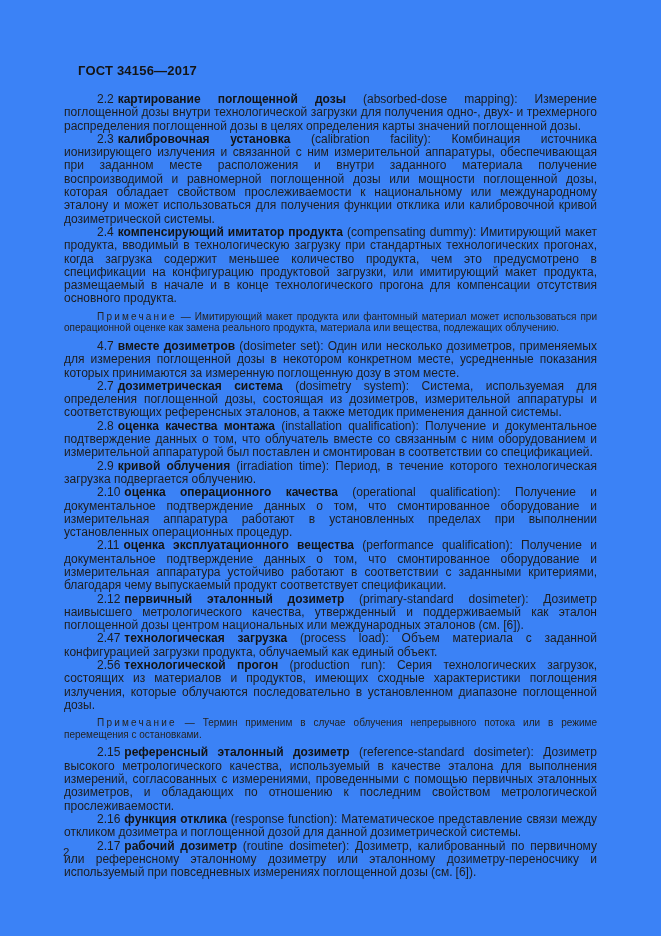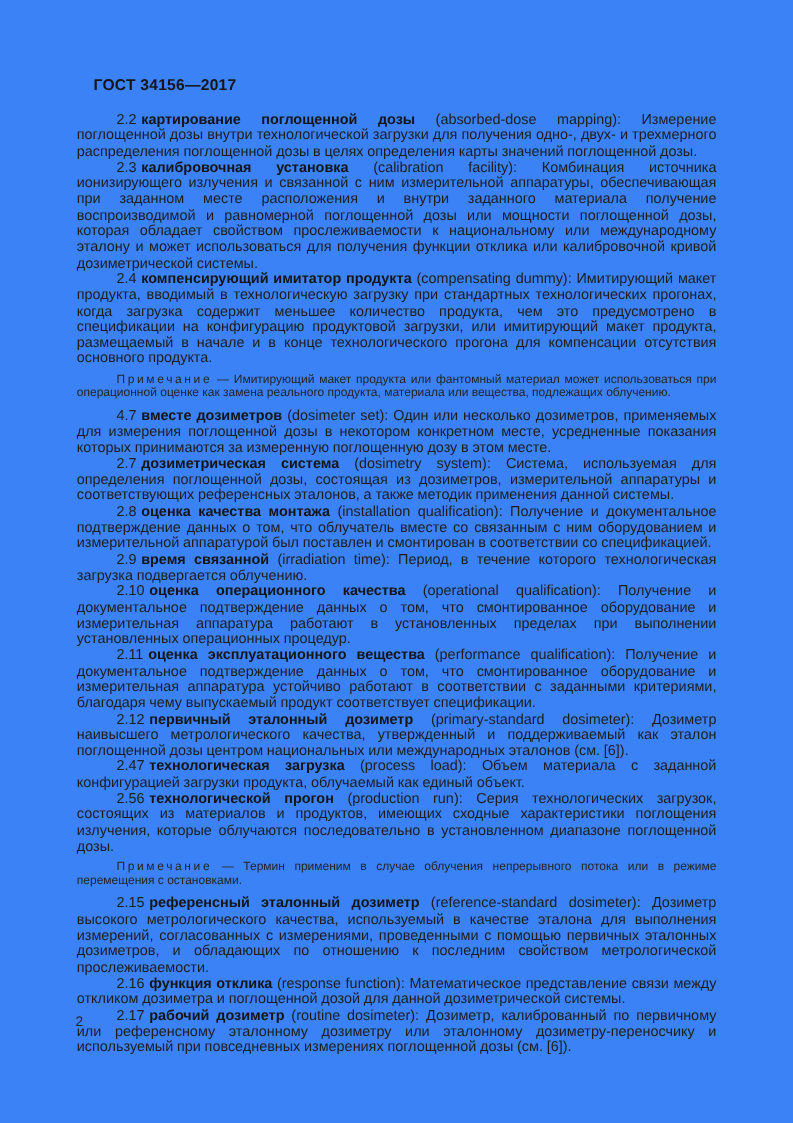--- a/index.html
+++ b/index.html
@@ -75,21 +75,21 @@
   <div class="doc-header">ГОСТ 34156—2017</div>
 
   <div class="content" id="terms">
       <p class="term-para"><span class="num">2.2</span><span class="term">картирование поглощенной дозы</span><span> (absorbed-dose mapping): Измерение поглощенной дозы внутри технологической загрузки для получения одно-, двух- и трехмерного распределения поглощенной дозы в целях определения карты значений поглощенной дозы.</span></p>
       <p class="term-para"><span class="num">2.3</span><span class="term">калибровочная установка</span><span> (calibration facility): Комбинация источника ионизирующего излучения и связанной с ним измерительной аппаратуры, обеспечивающая при заданном месте расположения и внутри заданного материала получение воспроизводимой и равномерной поглощенной дозы или мощности поглощенной дозы, которая обладает свойством прослеживаемости к национальному или международному эталону и может использоваться для получения функции отклика или калибровочной кривой дозиметрической системы.</span></p>
       <p class="term-para"><span class="num">2.4</span><span class="term">компенсирующий имитатор продукта</span><span> (compensating dummy): Имитирующий макет продукта, вводимый в технологическую загрузку при стандартных технологических прогонах, когда загрузка содержит меньшее количество продукта, чем это предусмотрено в спецификации на конфигурацию продуктовой загрузки, или имитирующий макет продукта, размещаемый в начале и в конце технологического прогона для компенсации отсутствия основного продукта.</span></p>
       <p class="note"><span class="note-label">Примечание</span><span> — Имитирующий макет продукта или фантомный материал может использоваться при операционной оценке как замена реального продукта, материала или вещества, подлежащих облучению.</span></p>
       <p class="term-para"><span class="num">4.7</span><span class="term">вместе дозиметров</span><span> (dosimeter set): Один или несколько дозиметров, применяемых для измерения поглощенной дозы в некотором конкретном месте, усредненные показания которых принимаются за измеренную поглощенную дозу в этом месте.</span></p>
       <p class="term-para"><span class="num">2.7</span><span class="term">дозиметрическая система</span><span> (dosimetry system): Система, используемая для определения поглощенной дозы, состоящая из дозиметров, измерительной аппаратуры и соответствующих референсных эталонов, а также методик применения данной системы.</span></p>
       <p class="term-para"><span class="num">2.8</span><span class="term">оценка качества монтажа</span><span> (installation qualification): Получение и документальное подтверждение данных о том, что облучатель вместе со связанным с ним оборудованием и измерительной аппаратурой был поставлен и смонтирован в соответствии со спецификацией.</span></p>
-      <p class="term-para"><span class="num">2.9</span><span class="term">время связанной</span><span> (irradiation time): Период, в течение которого технологическая загрузка подвергается облучению.</span></p>
+      <p class="term-para"><span class="num">2.9</span><span class="term">кривой облучения</span><span> (irradiation time): Период, в течение которого технологическая загрузка подвергается облучению.</span></p>
       <p class="term-para"><span class="num">2.10</span><span class="term">оценка операционного качества</span><span> (operational qualification): Получение и документальное подтверждение данных о том, что смонтированное оборудование и измерительная аппаратура работают в установленных пределах при выполнении установленных операционных процедур.</span></p>
       <p class="term-para"><span class="num">2.11</span><span class="term">оценка эксплуатационного вещества</span><span> (performance qualification): Получение и документальное подтверждение данных о том, что смонтированное оборудование и измерительная аппаратура устойчиво работают в соответствии с заданными критериями, благодаря чему выпускаемый продукт соответствует спецификации.</span></p>
       <p class="term-para"><span class="num">2.12</span><span class="term">первичный эталонный дозиметр</span><span> (primary-standard dosimeter): Дозиметр наивысшего метрологического качества, утвержденный и поддерживаемый как эталон поглощенной дозы центром национальных или международных эталонов (см. [6]).</span></p>
       <p class="term-para"><span class="num">2.47</span><span class="term">технологическая загрузка</span><span> (process load): Объем материала с заданной конфигурацией загрузки продукта, облучаемый как единый объект.</span></p>
       <p class="term-para"><span class="num">2.56</span><span class="term">технологической прогон</span><span> (production run): Серия технологических загрузок, состоящих из материалов и продуктов, имеющих сходные характеристики поглощения излучения, которые облучаются последовательно в установленном диапазоне поглощенной дозы.</span></p>
       <p class="note"><span class="note-label">Примечание</span><span> — Термин применим в случае облучения непрерывного потока или в режиме перемещения с остановками.</span></p>
       <p class="term-para"><span class="num">2.15</span><span class="term">референсный эталонный дозиметр</span><span> (reference-standard dosimeter): Дозиметр высокого метрологического качества, используемый в качестве эталона для выполнения измерений, согласованных с измерениями, проведенными с помощью первичных эталонных дозиметров, и обладающих по отношению к последним свойством метрологической прослеживаемости.</span></p>
       <p class="term-para"><span class="num">2.16</span><span class="term">функция отклика</span><span> (response function): Математическое представление связи между откликом дозиметра и поглощенной дозой для данной дозиметрической системы.</span></p>
       <p class="term-para"><span class="num">2.17</span><span class="term">рабочий дозиметр</span><span> (routine dosimeter): Дозиметр, калиброванный по первичному или референсному эталонному дозиметру или эталонному дозиметру-переносчику и используемый при повседневных измерениях поглощенной дозы (см. [6]).</span></p>
     </div>

